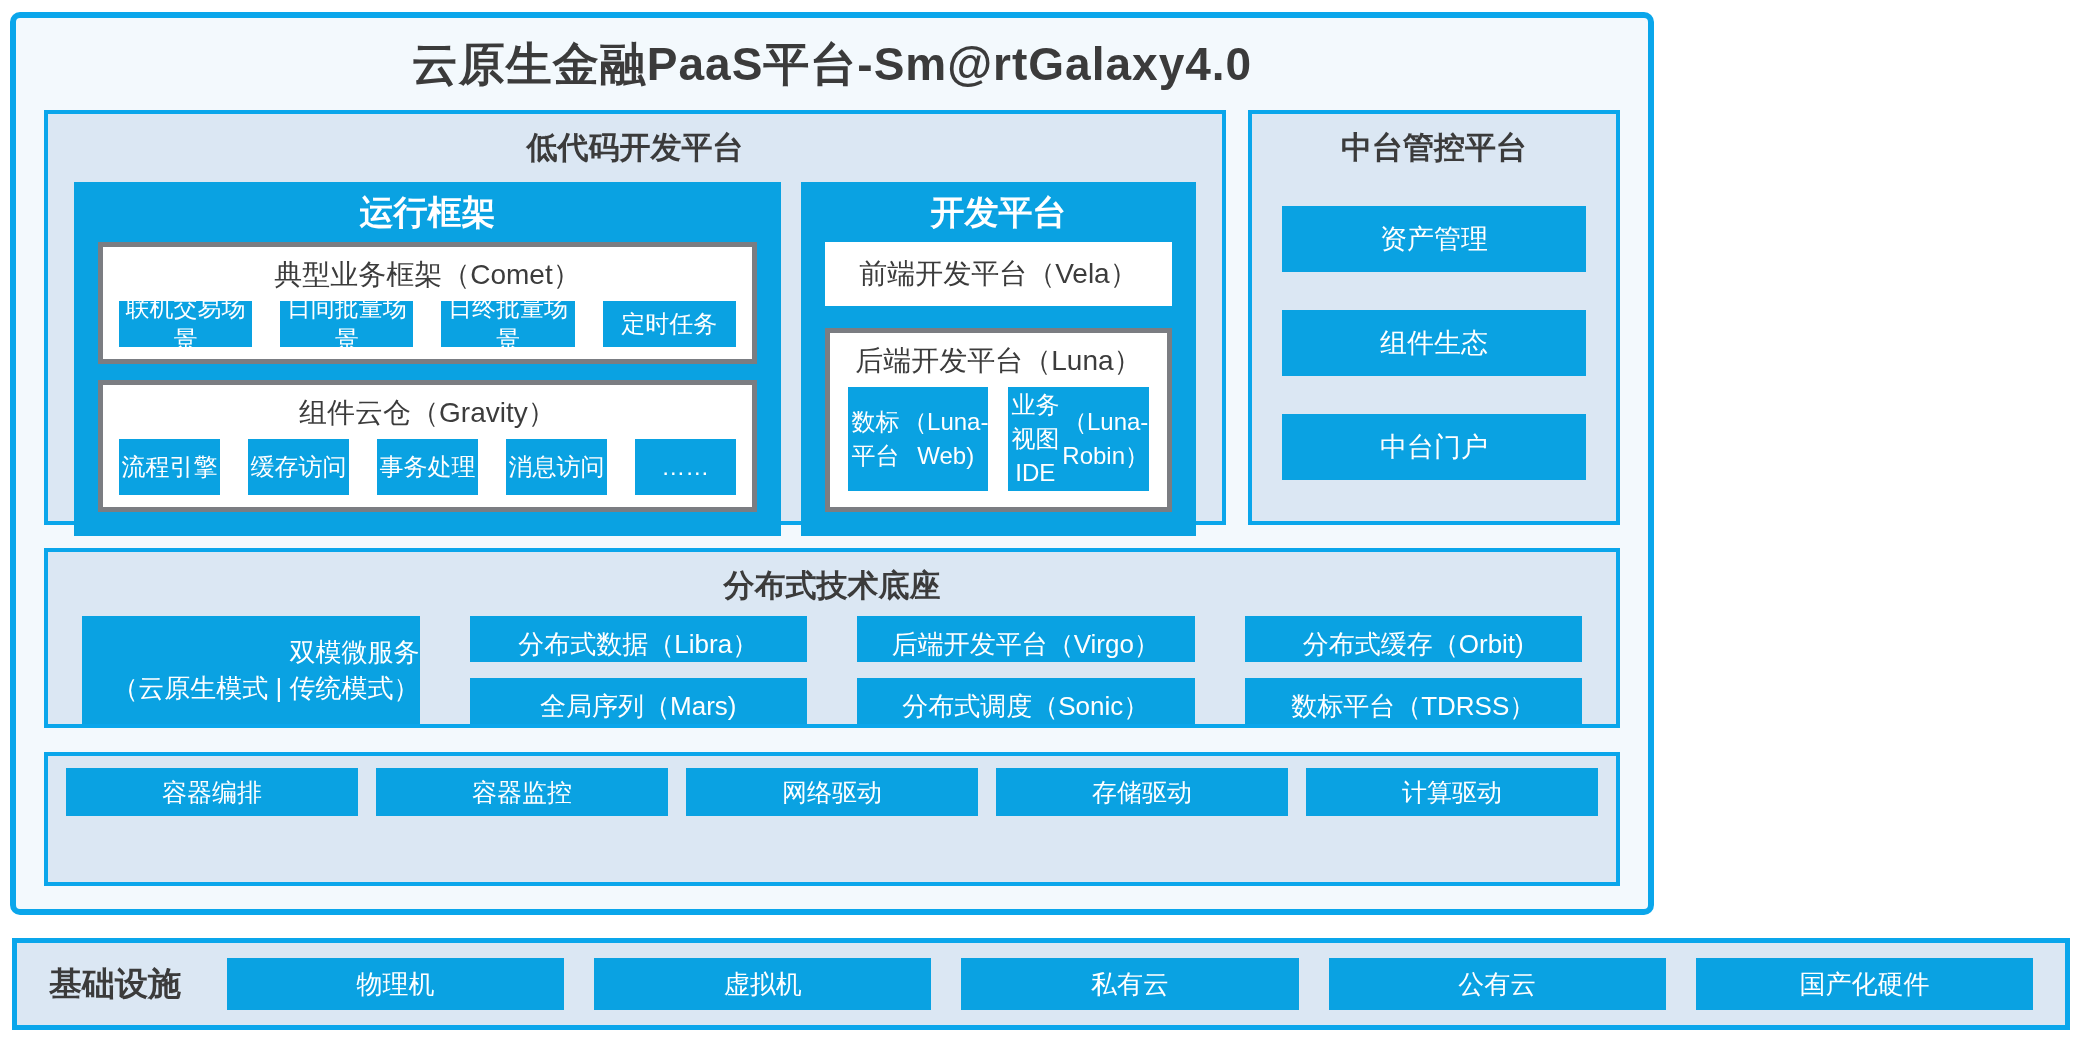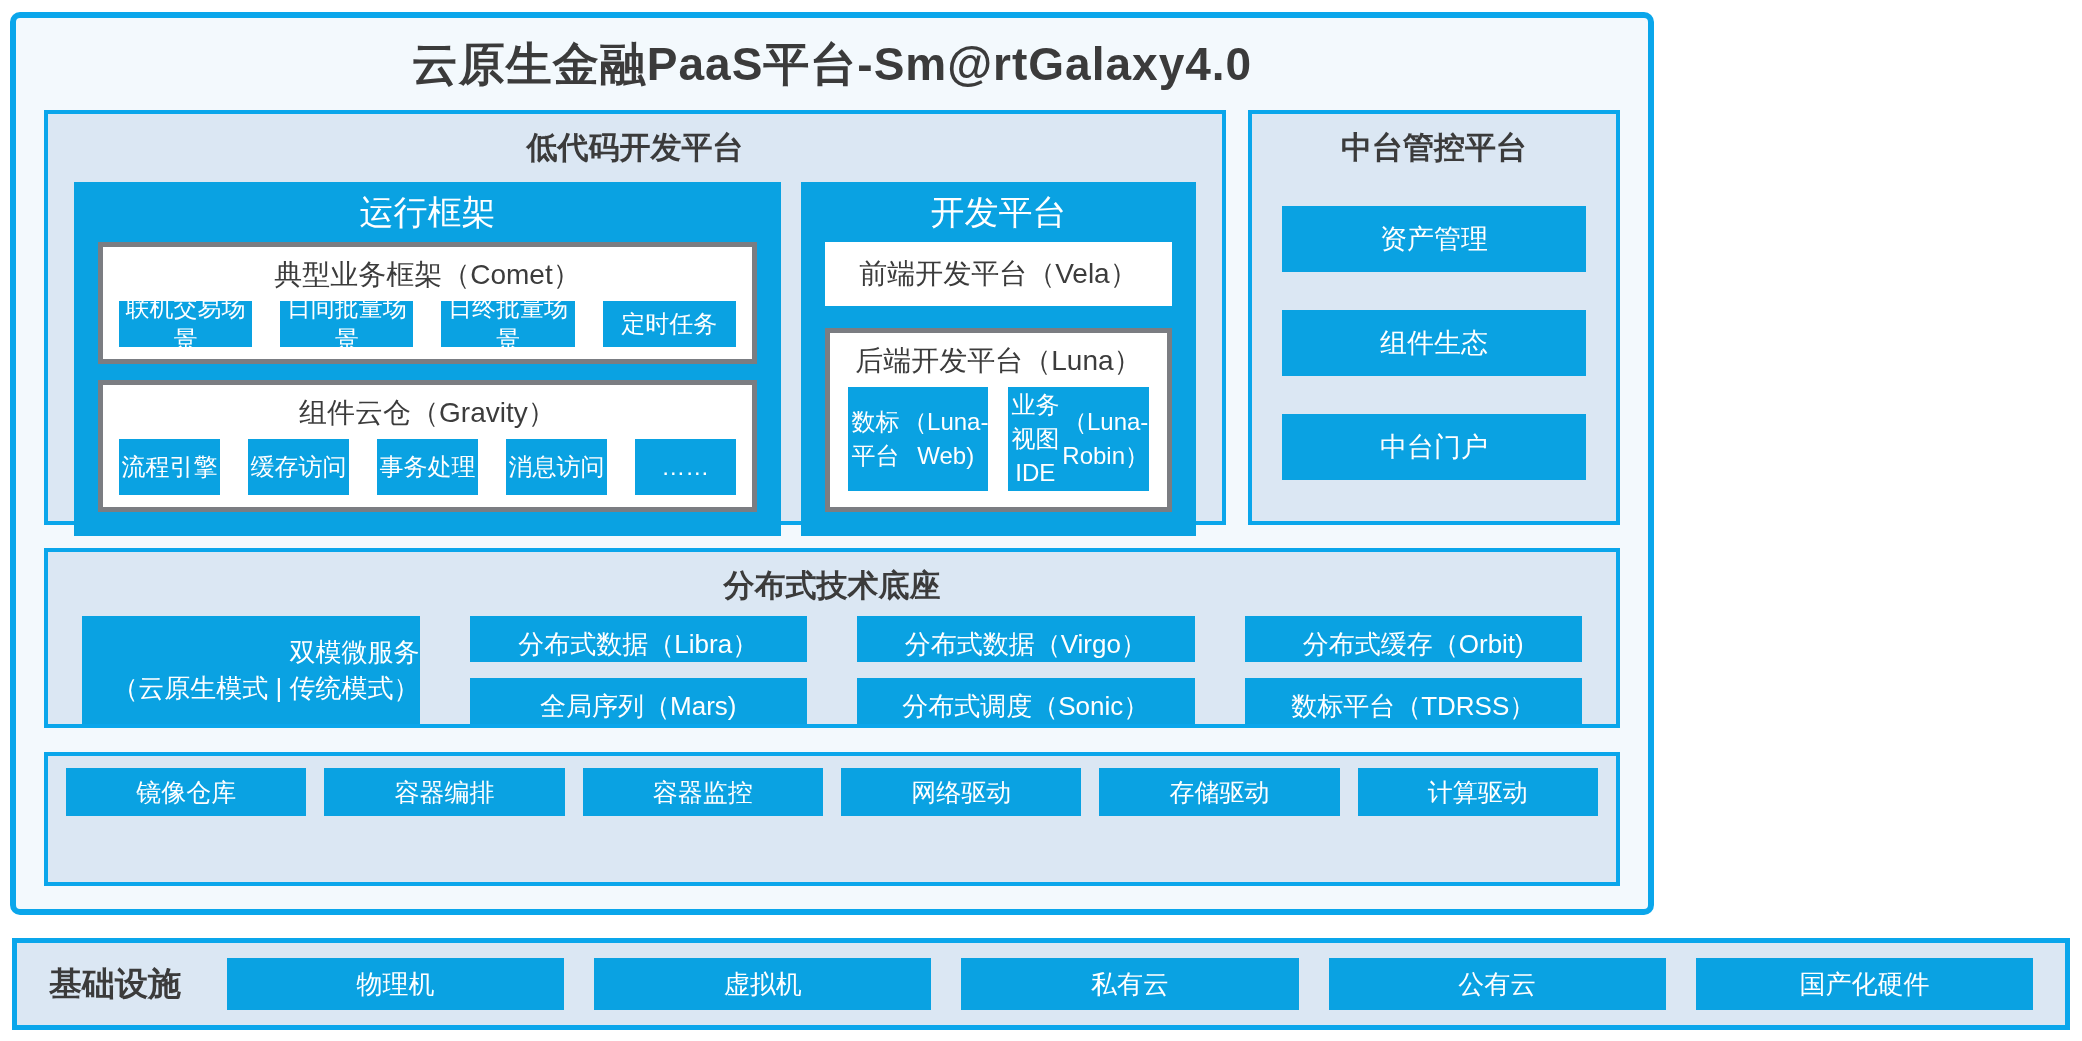--- a/index.html
+++ b/index.html
@@ -28,21 +28,21 @@
   .panel-title {
     text-align:center; font-size:31px; font-weight:bold; color:#3B3B3B;
     padding-top:14px; line-height:40px;
   }
   .lowcode-body { display:flex; gap:20px; margin:14px 26px 26px 26px; flex:1; }
 
   .blue-panel { background:#0AA2E2; padding:0 24px 24px 24px; display:flex; flex-direction:column; }
   .runtime { flex:0 0 63%; }
   .dev { flex:1; }
   .blue-panel-title {
-    color:#ffffff; font-size:34px; font-weight:normal; text-align:center; line-height:60px; height:60px;
+    color:#ffffff; font-size:34px; font-weight:bold; text-align:center; line-height:60px; height:60px;
   }
 
   .white-box { background:#ffffff; border:5px solid #7B7D82; }
   .framework { padding:6px 16px 12px 16px; }
   .framework + .framework { margin-top:16px; }
   .white-box-title { text-align:center; font-size:28px; color:#3C3C3C; line-height:44px; }
   .chip-row { display:flex; gap:28px; margin-top:4px; }
   .chip {
     flex:1; background:#0AA2E2; color:#ffffff; font-size:24px;
     display:flex; align-items:center; justify-content:center; text-align:center;
@@ -165,31 +165,30 @@
   </div>
 
   <div class="panel distributed">
     <div class="panel-title">分布式技术底座</div>
     <div class="dist-grid">
       <div class="dist-box dist-tall">
         <span>双模微服务</span>
         <span>（云原生模式 | 传统模式）</span>
       </div>
       <div class="dist-box">分布式数据（Libra）</div>
-      <div class="dist-box">分布式数据（Virgo）</div>
+      <div class="dist-box">后端开发平台（Virgo）</div>
       <div class="dist-box">分布式缓存（Orbit)</div>
       <div class="dist-box">全局序列（Mars)</div>
       <div class="dist-box">分布式调度（Sonic）</div>
       <div class="dist-box">数标平台（TDRSS）</div>
     </div>
   </div>
 
   <div class="panel containers">
     <div class="cont-row">
-      <div class="cont-box">镜像仓库</div>
       <div class="cont-box">容器编排</div>
       <div class="cont-box">容器监控</div>
       <div class="cont-box">网络驱动</div>
       <div class="cont-box">存储驱动</div>
       <div class="cont-box">计算驱动</div>
     </div>
   </div>
 </div>
 
 <div class="infra">

